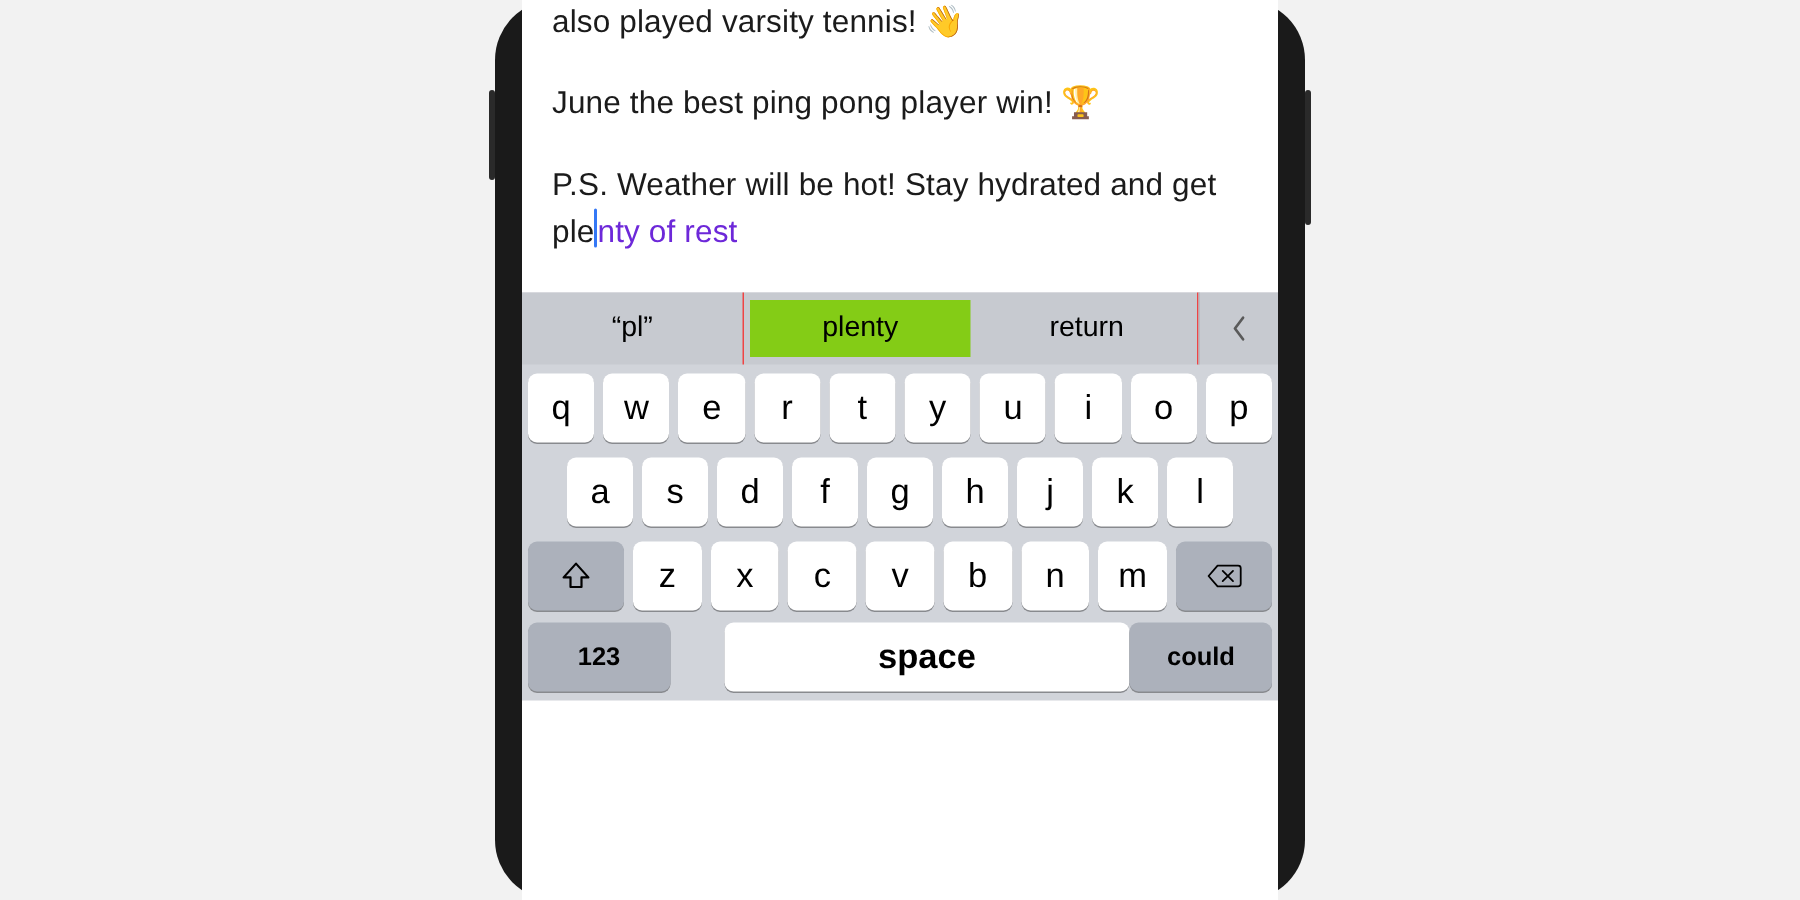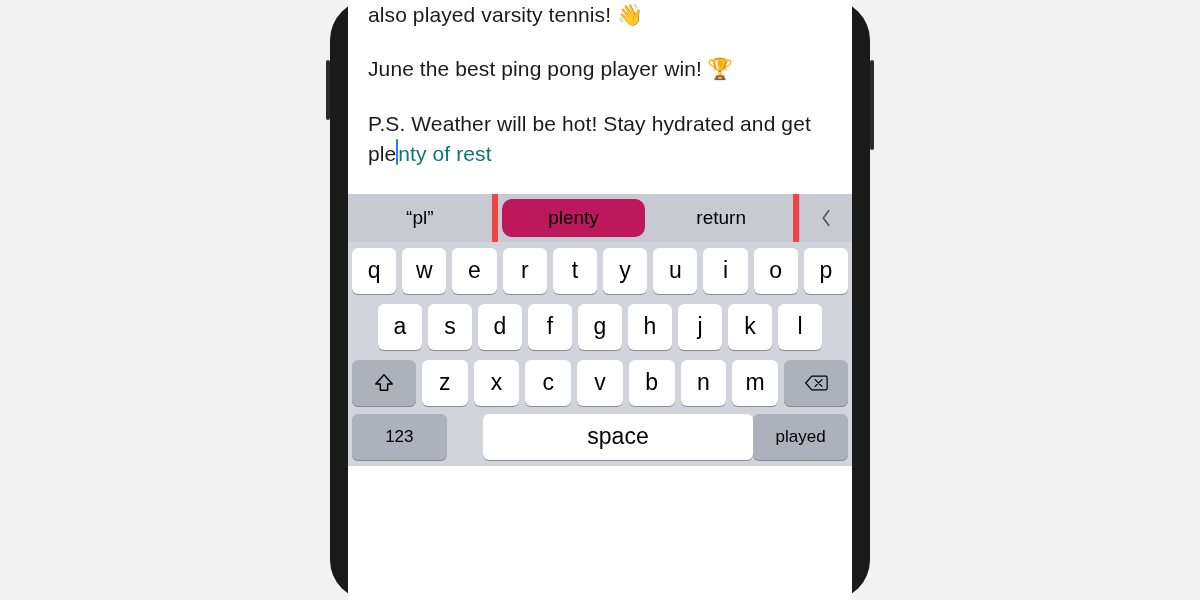--- a/index.html
+++ b/index.html
@@ -7,41 +7,41 @@
   .phone-wrap{position:absolute;left:50%;top:0;transform:translateX(-50%);width:540px;height:600px;}
   .phone-outline{position:absolute;inset:0;border-radius:40px;background:#1a1a1a;}
   .side-btn{position:absolute;background:#2a2a2a;border-radius:2px;}
   .side-btn.left{left:-4px;top:60px;width:4px;height:60px;}
   .side-btn.right{right:-4px;top:60px;width:4px;height:90px;}
   .screen{position:absolute;left:18px;right:18px;top:0;bottom:0;background:#fff;display:flex;flex-direction:column;overflow:hidden;}
   .content{flex:0 0 auto;padding:0 20px 12px 20px;font-size:21px;line-height:1.45;color:#1b1b1b;letter-spacing:0.1px;}
   .p{margin:0 0 24px 0;}
   .p:last-child{margin-bottom:12px;}
   .inline-text{display:inline;}
-  .suggestion-inline{color:#0f766e;}
+  .suggestion-inline{color:#6d28d9;}
   .caret{display:inline-block;width:2px;height:26px;background:#3478f6;vertical-align:-4px;border-radius:1px;}
   .emoji{display:inline-block;}
   .kb{flex:0 0 auto;background:#d1d4da;padding-top:0;}
   .pred-row{height:48px;display:flex;align-items:stretch;background:#c7cad0;}
-  .pred{flex:1;display:flex;align-items:center;justify-content:center;font-size:19px;color:#000;border-right:6px solid #ef4444;cursor:default;}
+  .pred{flex:1;display:flex;align-items:center;justify-content:center;font-size:19px;color:#000;border-right:1px solid #ef4444;cursor:default;}
   .pred:last-of-type{border-right:none;}
-  .pred.selected{background:#be185d;border-radius:10px;margin:5px 4px;border-right:none;}
+  .pred.selected{background:#84cc16;border-radius:0;margin:5px 4px;border-right:none;}
   .pred.quoted{font-family:inherit;}
   .pred-collapse{flex:0 0 52px;display:flex;align-items:center;justify-content:center;border-left:1px solid #b7bac0;}
   .pred-collapse svg{width:14px;height:18px;}
   .krow{display:flex;padding:6px 4px 4px 4px;gap:6px;}
   .krow.mid{padding-left:30px;padding-right:30px;}
   .key{flex:1;height:46px;background:#fff;border-radius:6px;box-shadow:0 1px 0 rgba(0,0,0,0.35);display:flex;align-items:center;justify-content:center;font-size:23px;color:#000;cursor:default;}
   .key.fn{background:#acb1bb;font-size:17px;}
   .key.fn svg{width:20px;height:20px;}
   .key.space{flex:4;margin-left:36px;}
   .key.wide{flex:1.4;}
   .key.shift svg{width:22px;height:22px;}
   .key.backspace svg{width:24px;height:20px;}
-  .bottom-row{display:flex;padding:4px 4px 6px 4px;gap:0;}
+  .bottom-row{display:flex;padding:4px 4px 6px 4px;gap:0;font-weight:bold;}
 </style>
 </head>
 <body>
 <div class="page">
   <div class="phone-wrap">
     <div class="phone-outline"></div>
     <div class="side-btn left"></div>
     <div class="side-btn right"></div>
     <div class="screen">
 
@@ -113,19 +113,19 @@
             <svg viewBox="0 0 28 20">
                 <path d="M9 2 H25 A2 2 0 0 1 27 4 V16 A2 2 0 0 1 25 18 H9 L2 10 Z" fill="none" stroke="#000" stroke-width="1.4" stroke-linejoin="round"></path>
                 <path d="M13 6 L21 14 M21 6 L13 14" stroke="#000" stroke-width="1.4" stroke-linecap="round"></path>
               </svg>
           </div>
         </div>
 
         <div class="bottom-row">
           <div class="key fn wide">123</div>
           <div class="key space">space</div>
-          <div class="key fn wide">played</div>
+          <div class="key fn wide">could</div>
         </div>
       </div>
 
     </div>
   </div>
 </div>
 
 </body></html>

